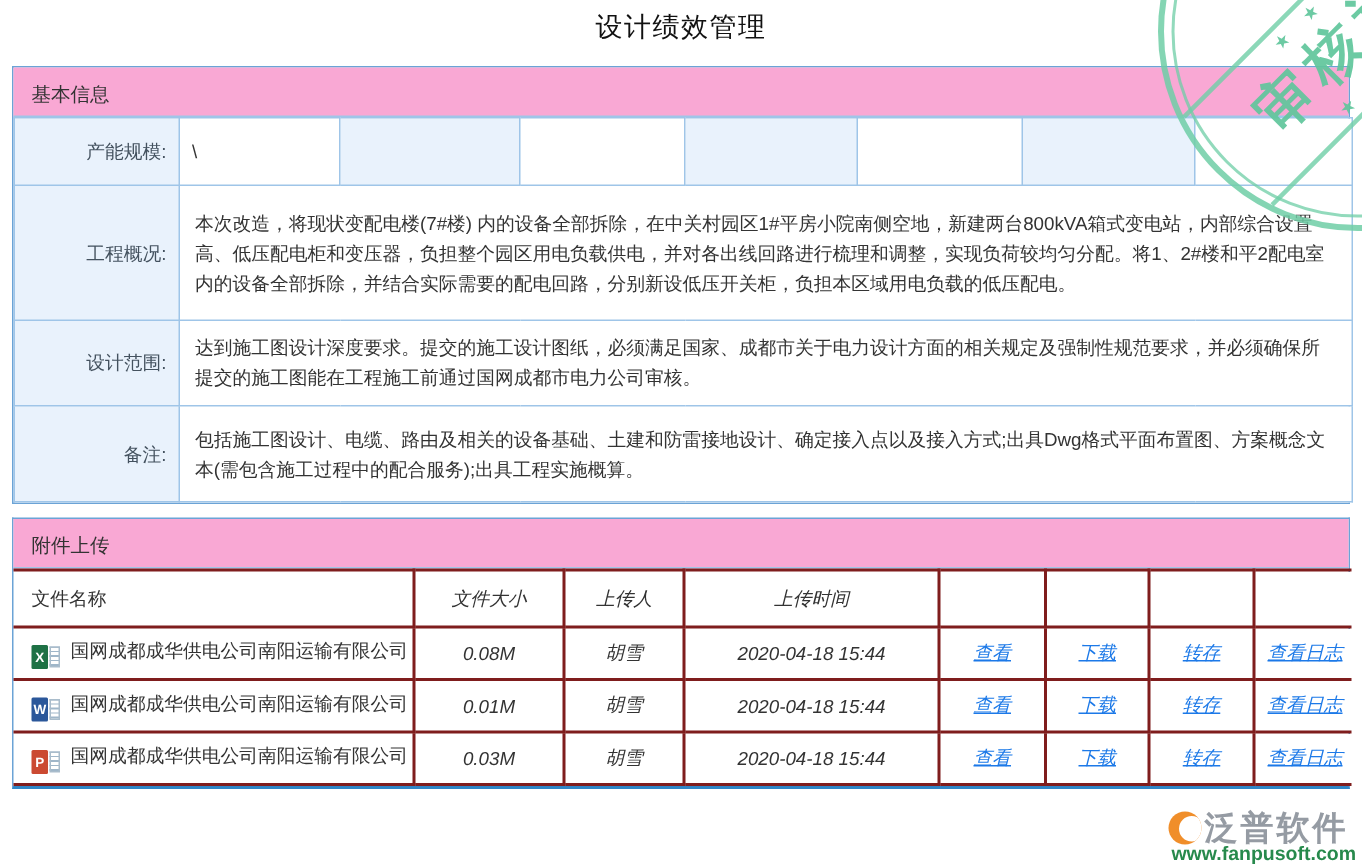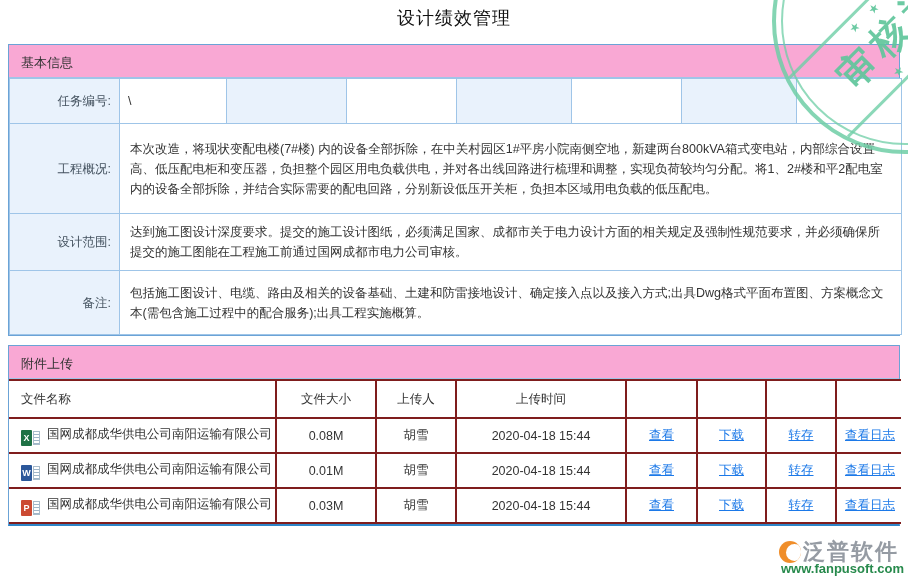--- a/index.html
+++ b/index.html
@@ -59,21 +59,21 @@
     border: 2px solid #7f1d1d;
     font-size: 12.5px;
     padding: 4px 8px;
     vertical-align: middle;
     background: #fff;
     white-space: nowrap;
     overflow: hidden;
   }
   .attach-table tr.head td { height: 38px; color: #333; background: #fff; }
   .attach-table tr.row td { height: 35px; }
-  .attach-table td.c { text-align: center; }
+  .attach-table td.c { text-align: center; font-style: italic; }
   .attach-table td.name { padding-left: 12px; }
   .attach-table a {
     color: #1c79e8;
     text-decoration: underline;
     cursor: pointer;
     font-size: 12.5px;
   }
   
   .attach-table td:first-child { border-left: none; }
   .attach-table td:last-child { border-right: none; }
@@ -164,21 +164,21 @@
         <col style="width:107px">
         <col style="width:120px">
         <col style="width:110px">
       <col style="width:115px">
         <col style="width:110px">
         <col style="width:115px">
         <col style="width:105px">
     </colgroup>
     <tbody>
     <tr class="h45">
-      <td class="lbl"><span>任务编号:</span></td>
+      <td class="lbl"><span>产能规模:</span></td>
       <td class="val">\</td>
       <td class="lbl"></td>
       <td class="val"></td>
       <td class="lbl"></td>
       <td class="val"></td>
       <td class="lbl"></td>
       <td class="val"></td>
     </tr>
     <tr class="h90">
       <td class="lbl"><span>工程概况:</span></td>

